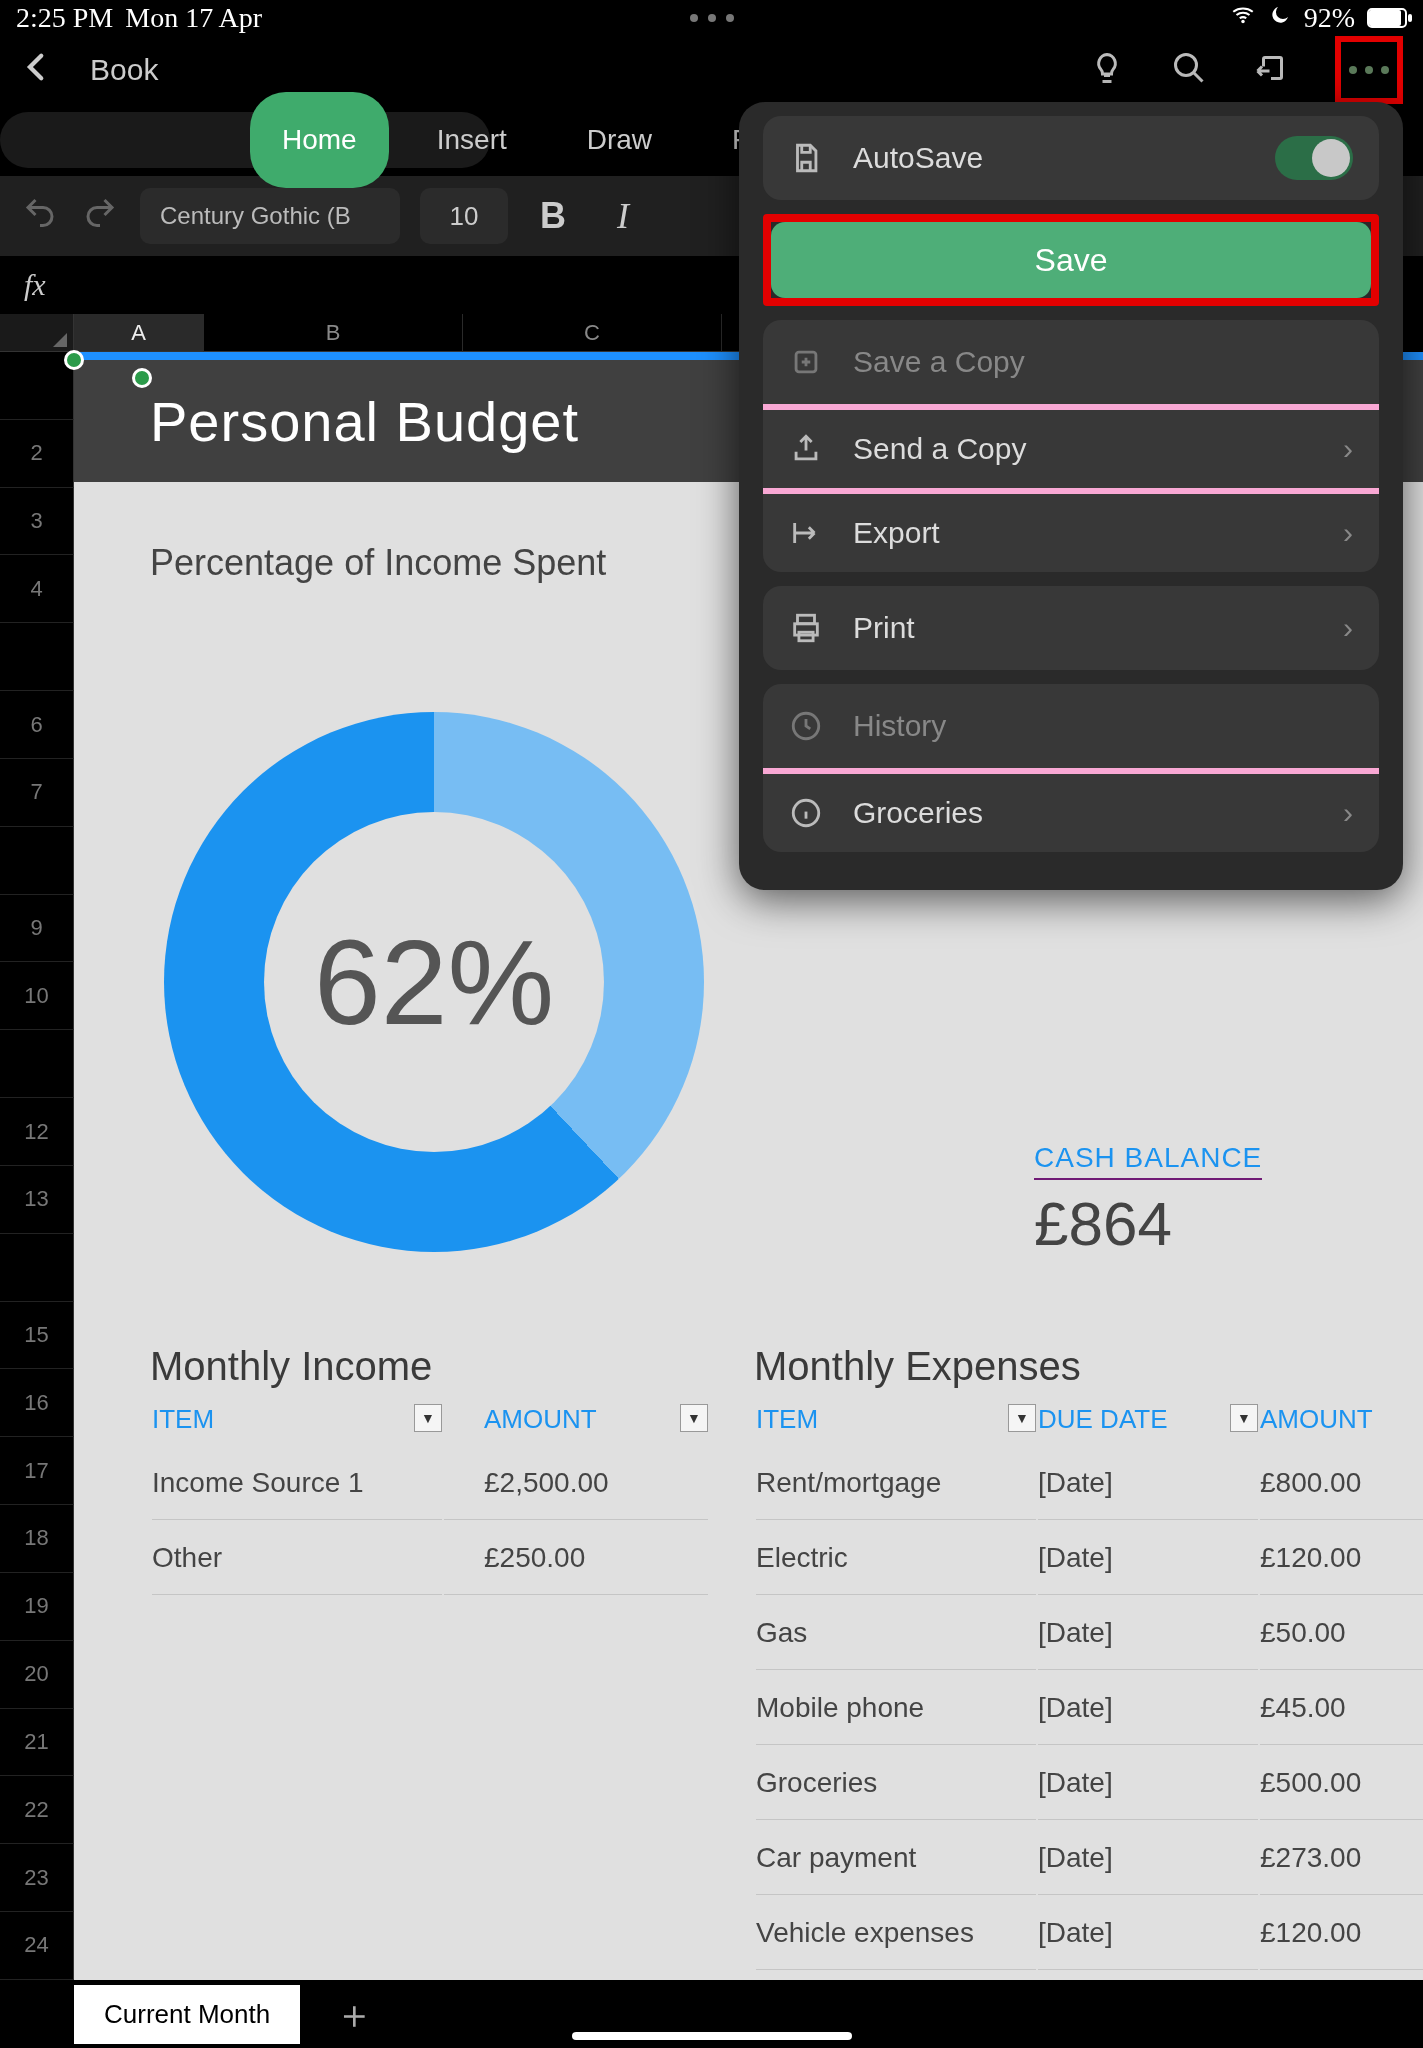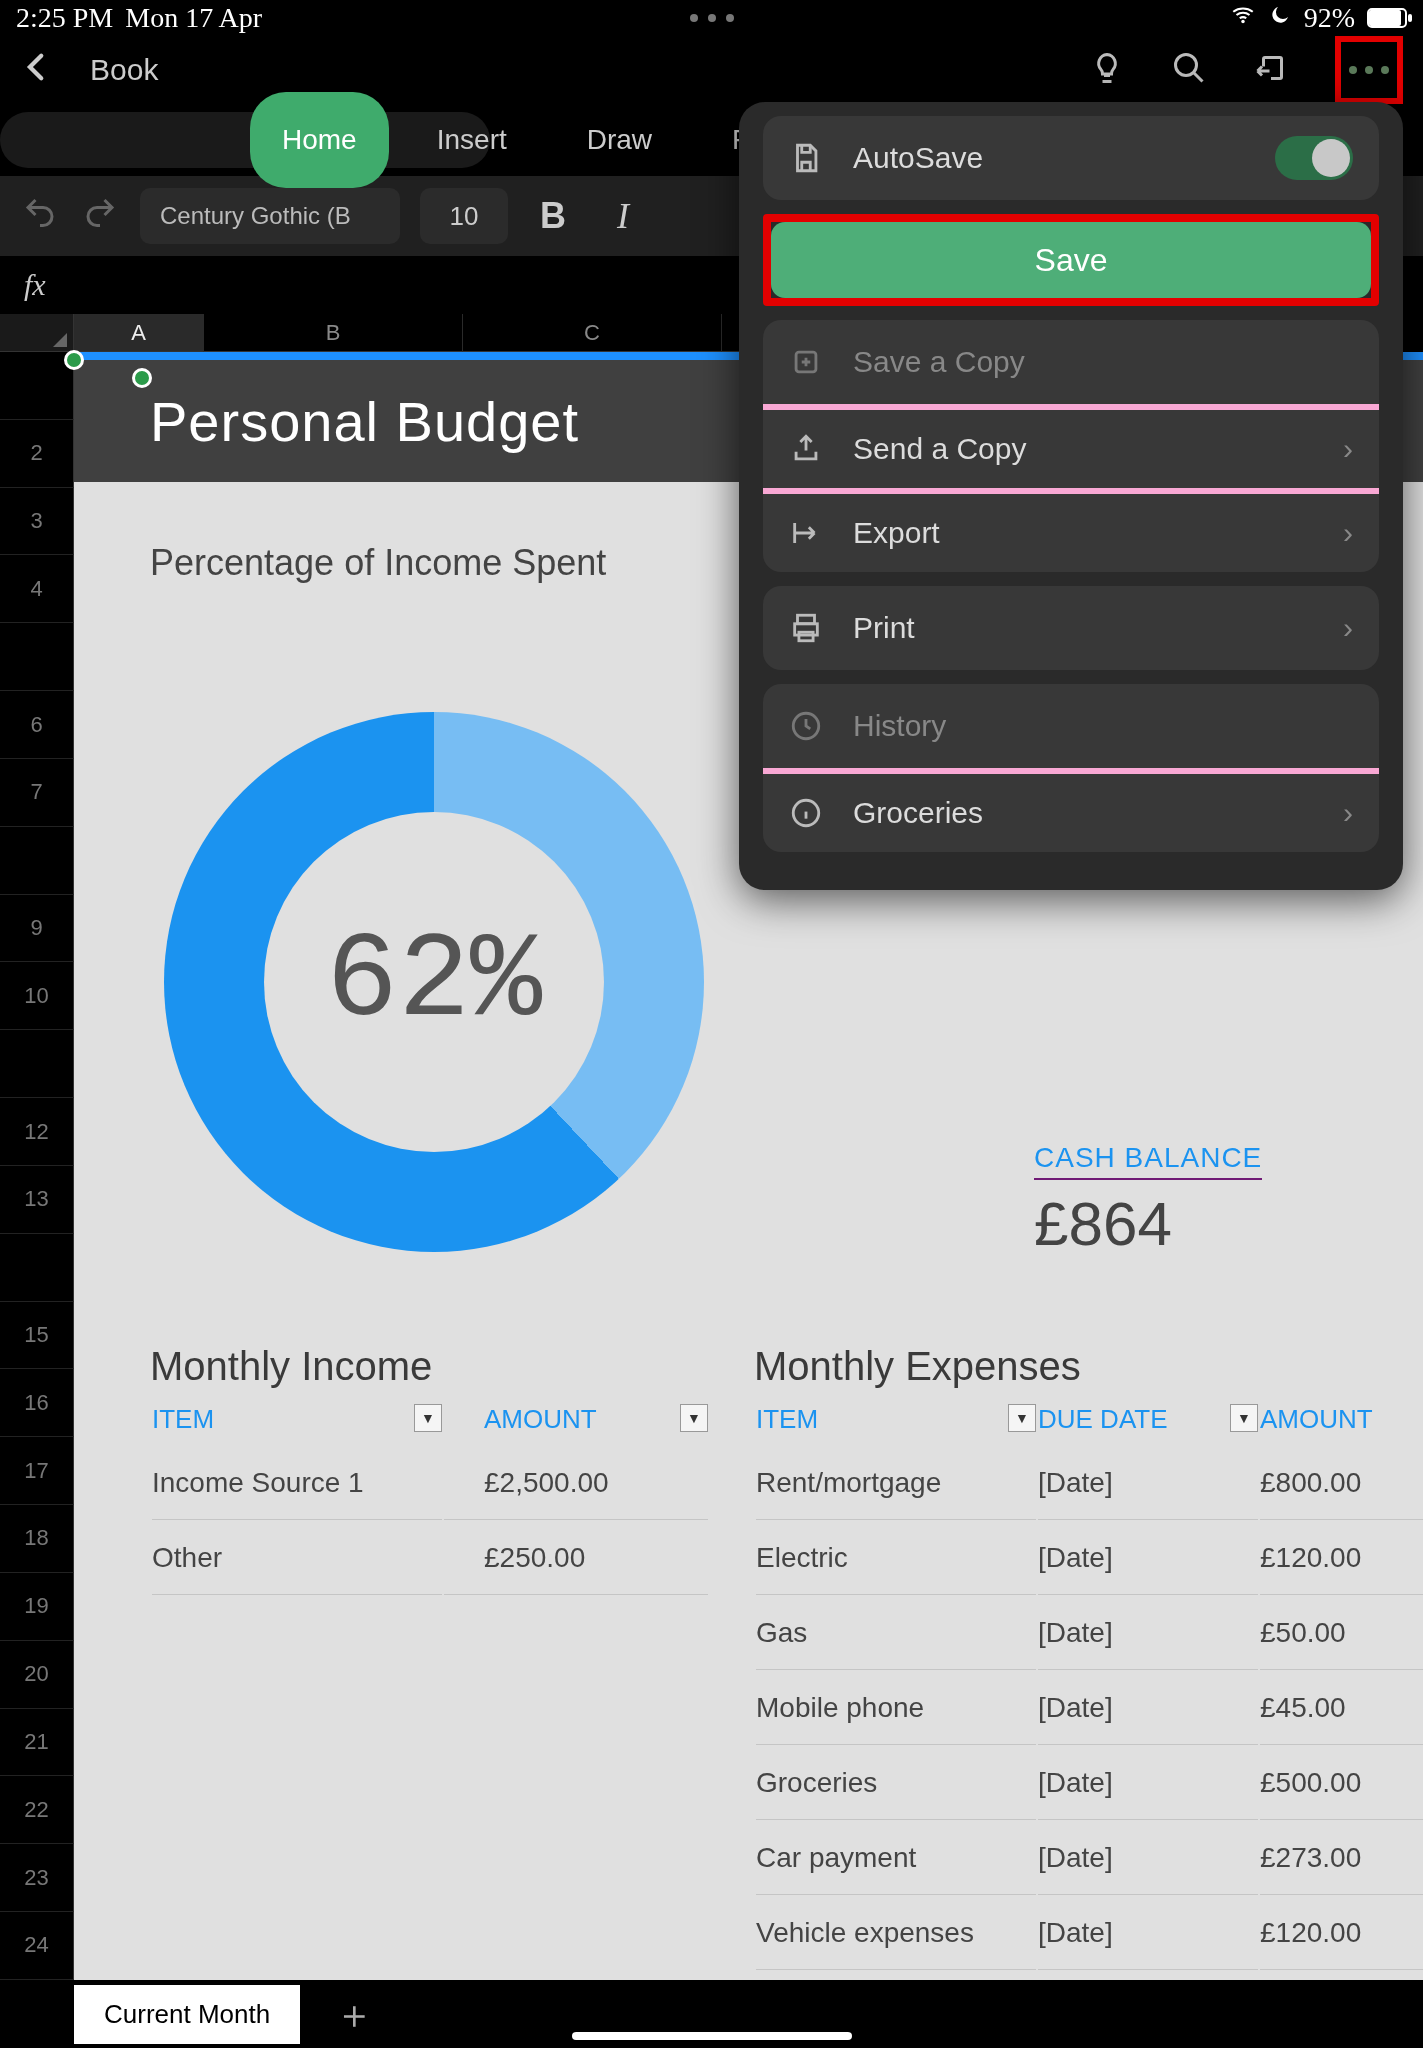--- a/index.html
+++ b/index.html
@@ -58,21 +58,21 @@
   .sel-dot{ position:absolute; width:20px;height:20px;border-radius:50%; background:#2b9b4a; border:3px solid #fff; z-index:4;}
 
   .hdr-band{ position:absolute; left:0; top:8px; width:100%; height:122px; background:#404040; display:flex; align-items:center; padding-left:76px;}
   .hdr-band h1{ font-size:56px; font-weight:400; color:#fff; letter-spacing:1px;}
 
   .subhdr{ position:absolute; left:76px; top:190px; font-size:36px; color:#444;}
 
   
   .donut{ position:absolute; left:90px; top:360px; width:540px; height:540px;}
   .donut .ring{ width:100%; height:100%; border-radius:50%; background: conic-gradient(#77bdf3 0deg 136.8deg, #1b93f0 136.8deg 360deg);}
-  .donut .hole{ position:absolute; left:100px; top:100px; width:340px; height:340px; border-radius:50%; background:#e0e0e0; display:flex; align-items:center; justify-content:center;font-family:Liberation Mono, monospace;}
+  .donut .hole{ position:absolute; left:100px; top:100px; width:340px; height:340px; border-radius:50%; background:#e0e0e0; display:flex; align-items:center; justify-content:center;}
   .donut .pct{ font-size:120px; color:#555; font-weight:300;}
 
   .cash-lbl{ position:absolute; left:960px; top:790px; color:#1b93f0; font-size:28px; letter-spacing:1px; border-bottom:2px solid #701a75; padding-bottom:4px;}
   .cash-val{ position:absolute; left:960px; top:836px; font-size:62px; color:#444; font-weight:300;}
 
   .tbl-title{ position:absolute; font-size:40px; color:#3a3a3a;}
   .tbl-income-t{ left:76px; top:992px;}
   .tbl-exp-t{ left:680px; top:992px;}
 
   .tbl{ position:absolute; font-size:28px; color:#444;}

